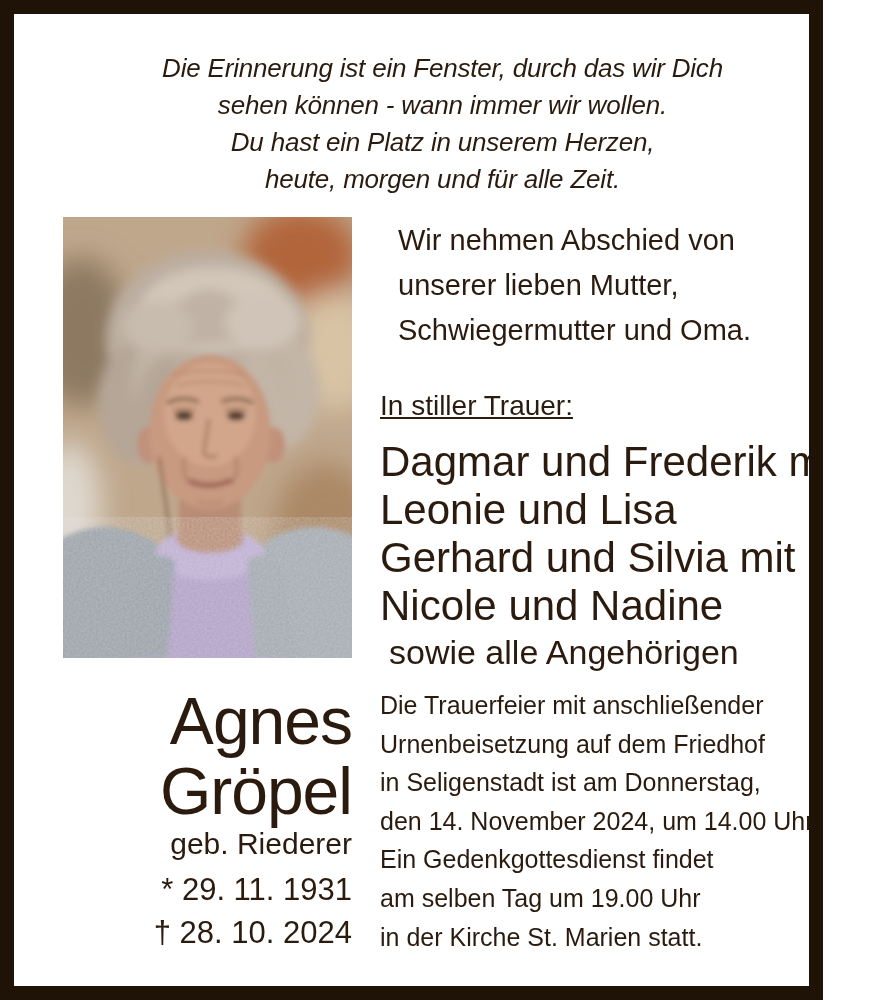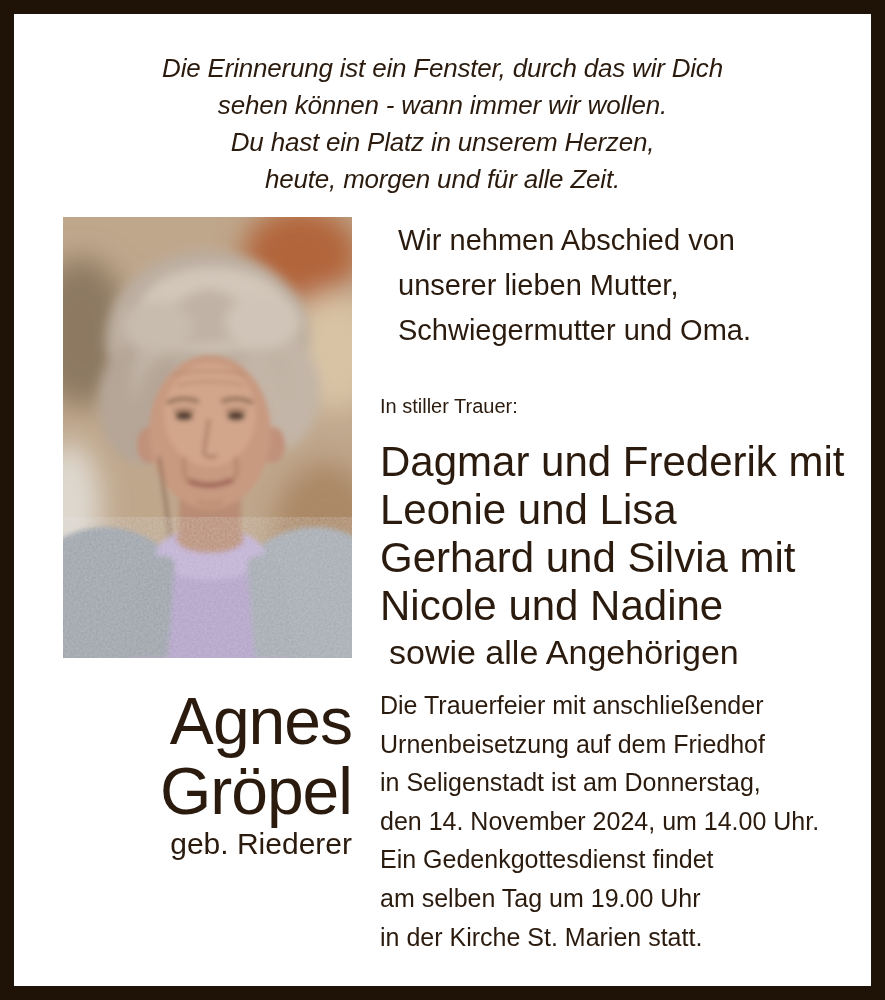--- a/index.html
+++ b/index.html
@@ -1,18 +1,18 @@
 <!DOCTYPE html>
 <html><head>
 <meta charset="utf-8">
 <style>
   html,body{margin:0;padding:0;background:#ffffff;}
   .card{
     position:relative;
-    width:885px;height:1000px;
+    width:823px;height:1000px;
     box-sizing:border-box;
     background:#ffffff;
     border:14px solid #1f1206;
     overflow:hidden;
     font-family:"Liberation Sans", sans-serif;
     color:#2b1b0e;
   }
   .poem{
     position:absolute;left:0;top:36px;width:857px;
     text-align:center;
@@ -30,21 +30,21 @@
   .right-col{
     position:absolute;left:366px;top:200px;width:482px;
   }
   .farewell{
     position:absolute;left:18px;top:4px;
     font-size:29px;line-height:45px;
     white-space:pre-line;
   }
   .trauer{
     position:absolute;left:0;top:172px;
-    font-size:20px;line-height:40px;
+    font-size:28px;line-height:40px;text-decoration:underline;
   }
   .mourners{
     position:absolute;left:0;top:224px;
     font-size:42px;line-height:48px;
     white-space:pre-line;
   }
   .sowie{
     position:absolute;left:9px;top:420px;
     font-size:34px;line-height:36px;
   }
@@ -184,15 +184,17 @@
 den 14. November 2024, um 14.00 Uhr.
 Ein Gedenkgottesdienst findet
 am selben Tag um 19.00 Uhr
 in der Kirche St. Marien statt.</div>
   </div>
 
   <div class="name-block">
     <div class="deceased-name">Agnes
 Gröpel</div>
     <div class="maiden-name">geb. Riederer</div>
+    <div class="life-dates">* 29. 11. 1931
+† 28. 10. 2024</div>
   </div>
 
 </div>
 
 </body></html>

